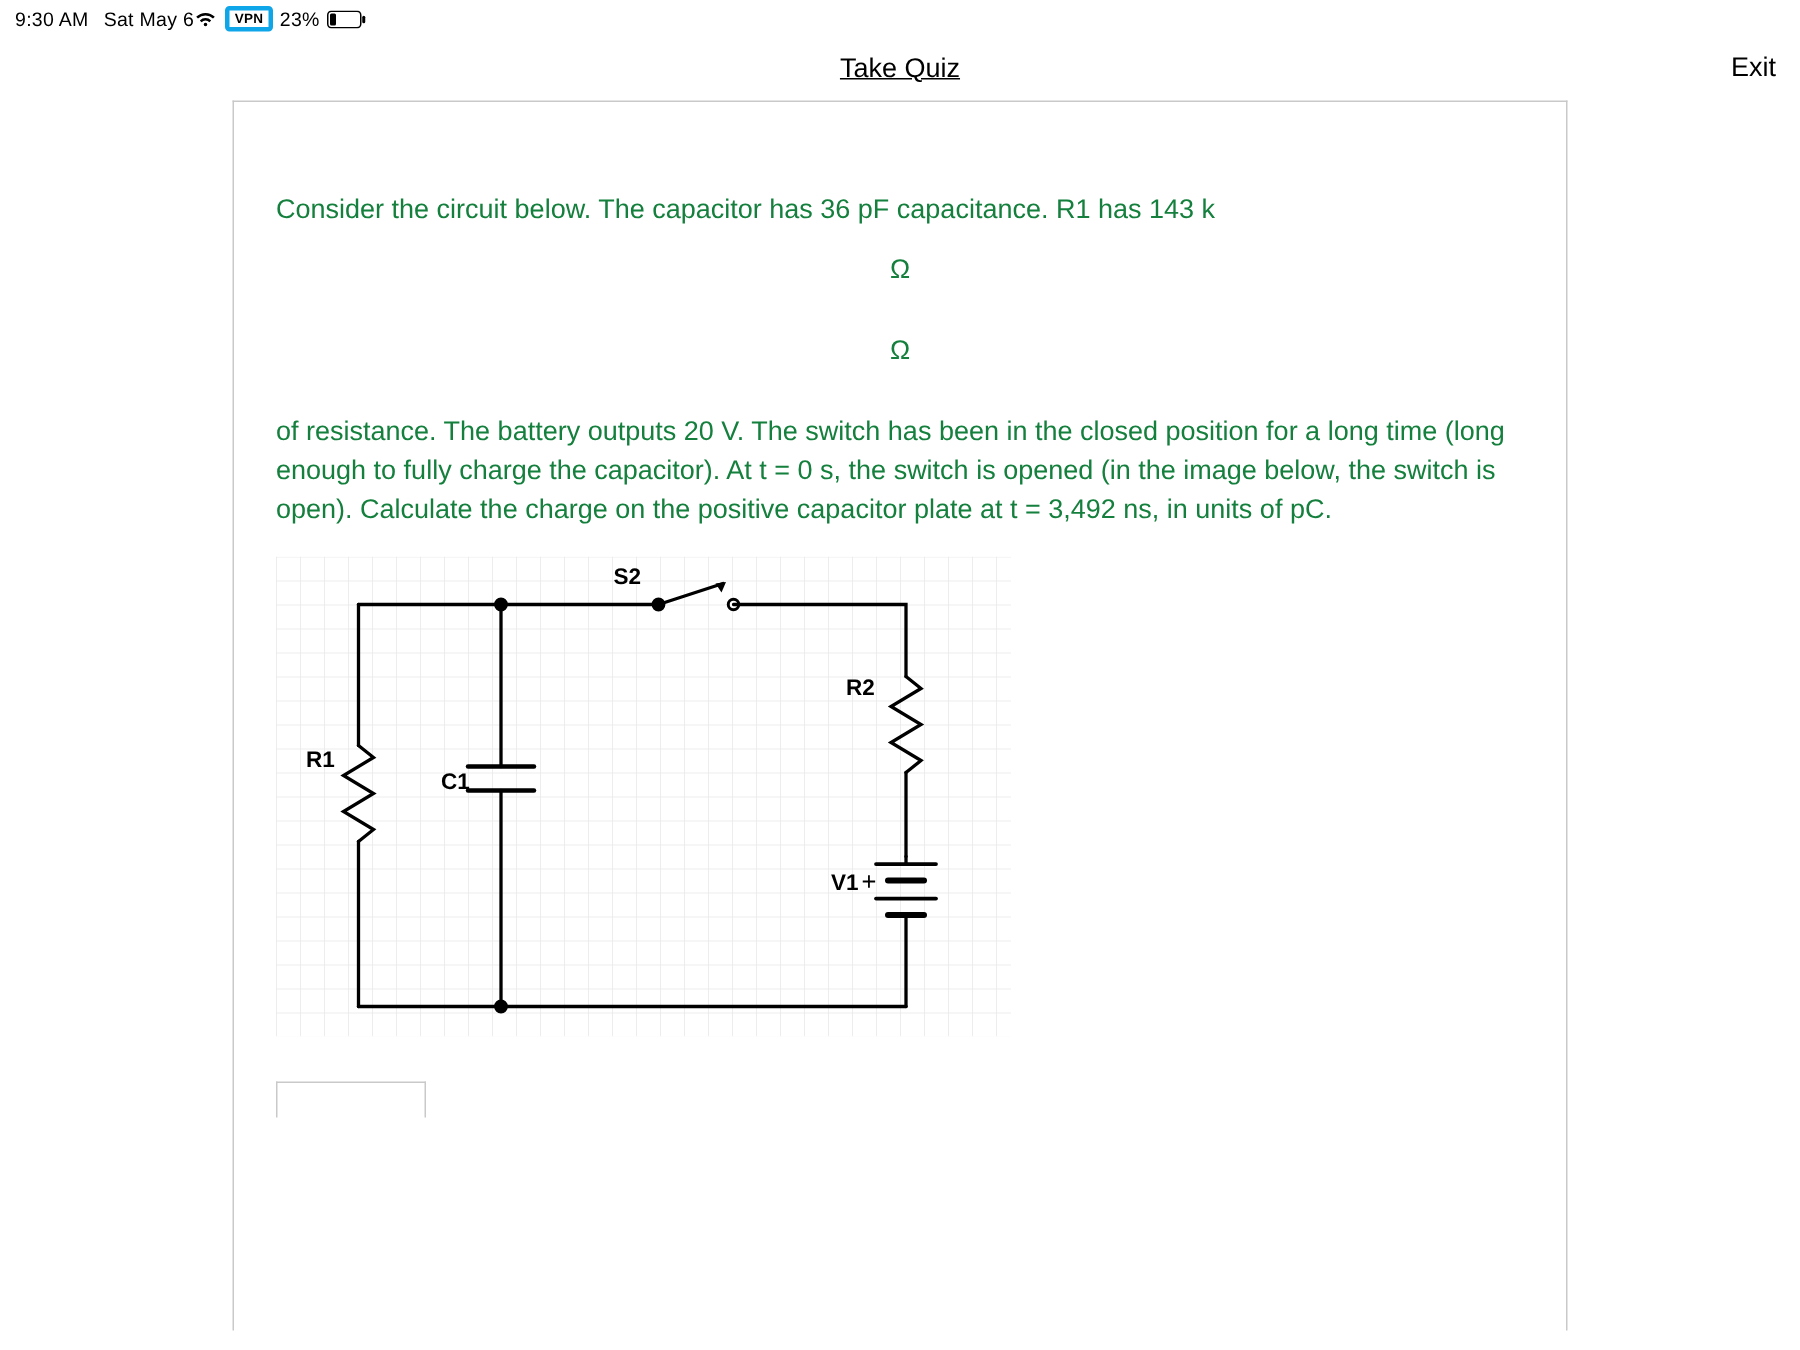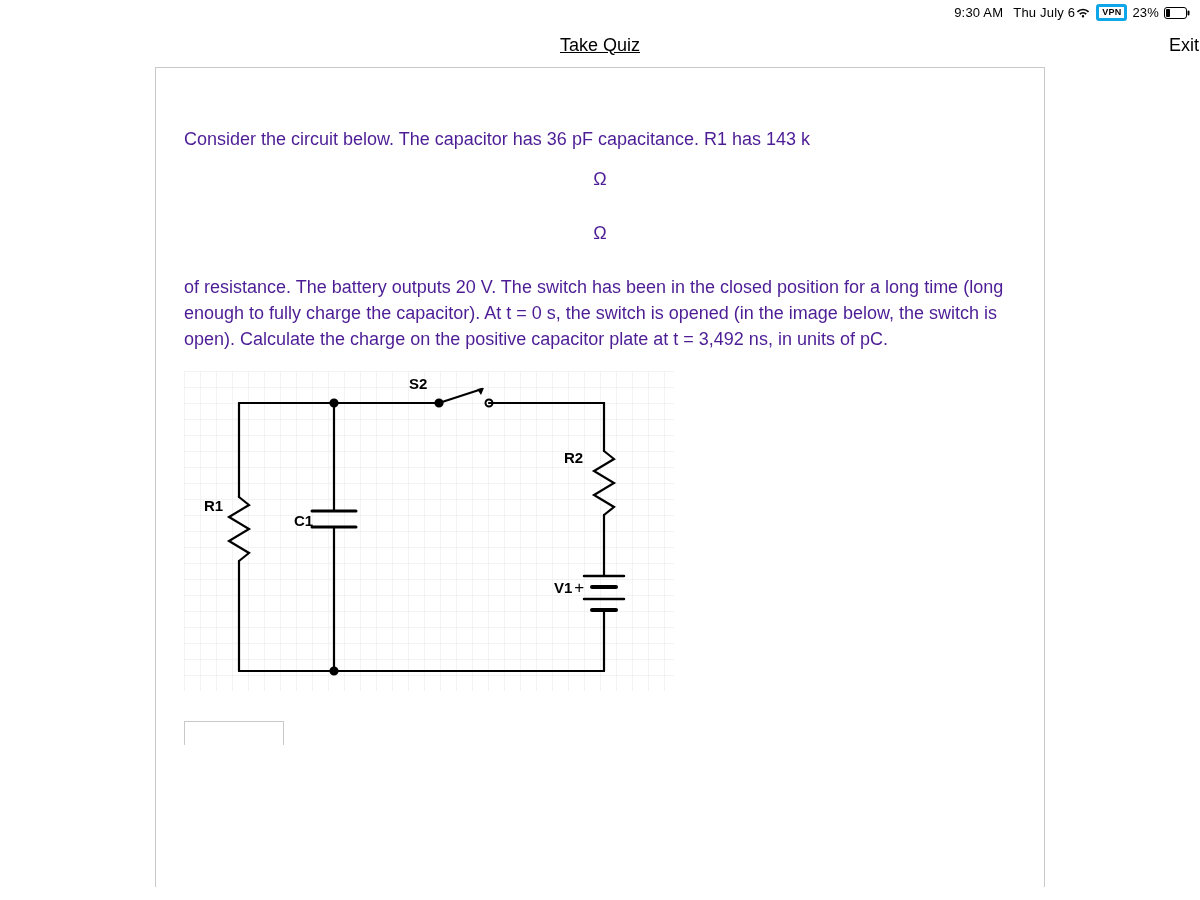--- a/index.html
+++ b/index.html
@@ -1,38 +1,38 @@
 <!DOCTYPE html>
 <html><head>
 <meta charset="utf-8">
 <style>
   * { box-sizing: border-box; margin: 0; padding: 0; }
   html, body { width: 1200px; height: 900px; font-family: -apple-system, "Helvetica Neue", Arial, sans-serif; background: #fff; color: #000; }
-  .status-bar { display: flex; align-items: center; justify-content: flex-end; padding: 4px 10px 2px 10px; font-size: 13px; font-weight: 500; letter-spacing: 0.2px; }
+  .status-bar { display: flex; align-items: center; justify-content: flex-start; padding: 4px 10px 2px 10px; font-size: 13px; font-weight: 500; letter-spacing: 0.2px; }
   .status-left { display: flex; gap: 10px; }
   .status-right { display: flex; align-items: center; gap: 5px; }
   .wifi-icon svg, .battery-icon svg { display: block; }
   .vpn-badge { border: 3px solid #0ea5e9; border-radius: 3px; font-size: 9px; padding: 0 3px; line-height: 11px; font-weight: 600; }
   .header-row { position: relative; height: 44px; display: flex; align-items: center; justify-content: center; text-decoration: underline; }
   .header-title { font-size: 18px; font-weight: 400; }
-  .exit-btn { position: absolute; right: 1px; top: 50%; transform: translateY(-50%); font-size: 18px; color: #000; background: none; border: none; cursor: pointer; }
-  .content-wrap { margin: 0 auto; width: 890px; border-left: 1px solid #c9c9c9; border-right: 1px solid #c9c9c9; border-top: 1px solid #c9c9c9; min-height: 820px; padding: 58px 28px 10px 28px; font-size: 18px; line-height: 1.45; color: #4c1d95; }
+  .exit-btn { position: absolute; right: 16px; top: 50%; transform: translateY(-50%); font-size: 18px; color: #000; background: none; border: none; cursor: pointer; }
+  .content-wrap { margin: 0 auto; width: 890px; border-left: 1px solid #c9c9c9; border-right: 1px solid #c9c9c9; border-top: 1px solid #c9c9c9; min-height: 820px; padding: 58px 28px 10px 28px; font-size: 18px; line-height: 1.45; color: #15803d; }
   .para { margin-bottom: 6px; }
   .omega-line { text-align: center; margin: 14px 0 28px 0; font-family: Arial, sans-serif; }
   .circuit-box { width: 490px; height: 320px; margin-top: 18px; margin-left: 0; position: relative; }
   .circuit-box svg { display: block; }
   .answer-placeholder { margin-top: 30px; width: 100px; height: 24px; border-top: 1px solid #c9c9c9; border-left: 1px solid #c9c9c9; border-right: 1px solid #c9c9c9; }
 </style>
 </head>
 <body>
 
 <div class="status-bar">
   <div class="status-left">
     <span>9:30 AM</span>
-    <span>Thu July 6</span>
+    <span>Sat May 6</span>
   </div>
   <div class="status-right">
     <span class="wifi-icon">
       <svg width="16" height="12" viewBox="0 0 16 12">
           <path d="M8 10.5a1.2 1.2 0 100-2.4 1.2 1.2 0 000 2.4zM4.2 6.6a5.4 5.4 0 017.6 0l-1.2 1.2a3.7 3.7 0 00-5.2 0L4.2 6.6zM1.8 4.2a8.8 8.8 0 0112.4 0l-1.2 1.2a7.1 7.1 0 00-10 0L1.8 4.2z" fill="#000"></path>
         </svg>
     </span>
     <span class="vpn-badge">VPN</span>
     <span>23%</span>
     <span class="battery-icon">

